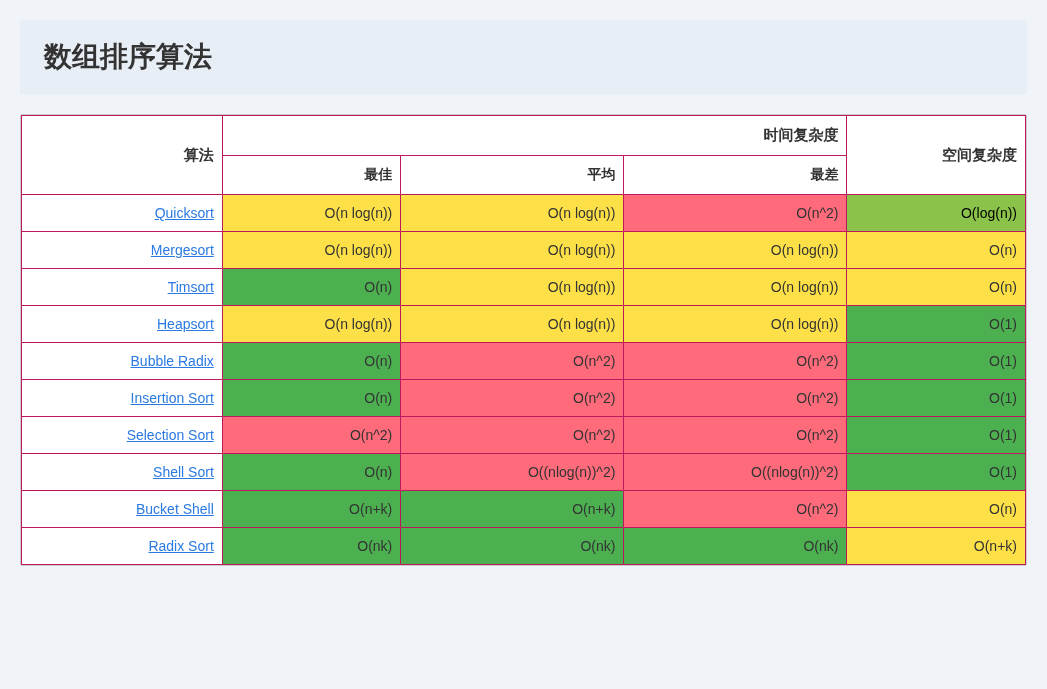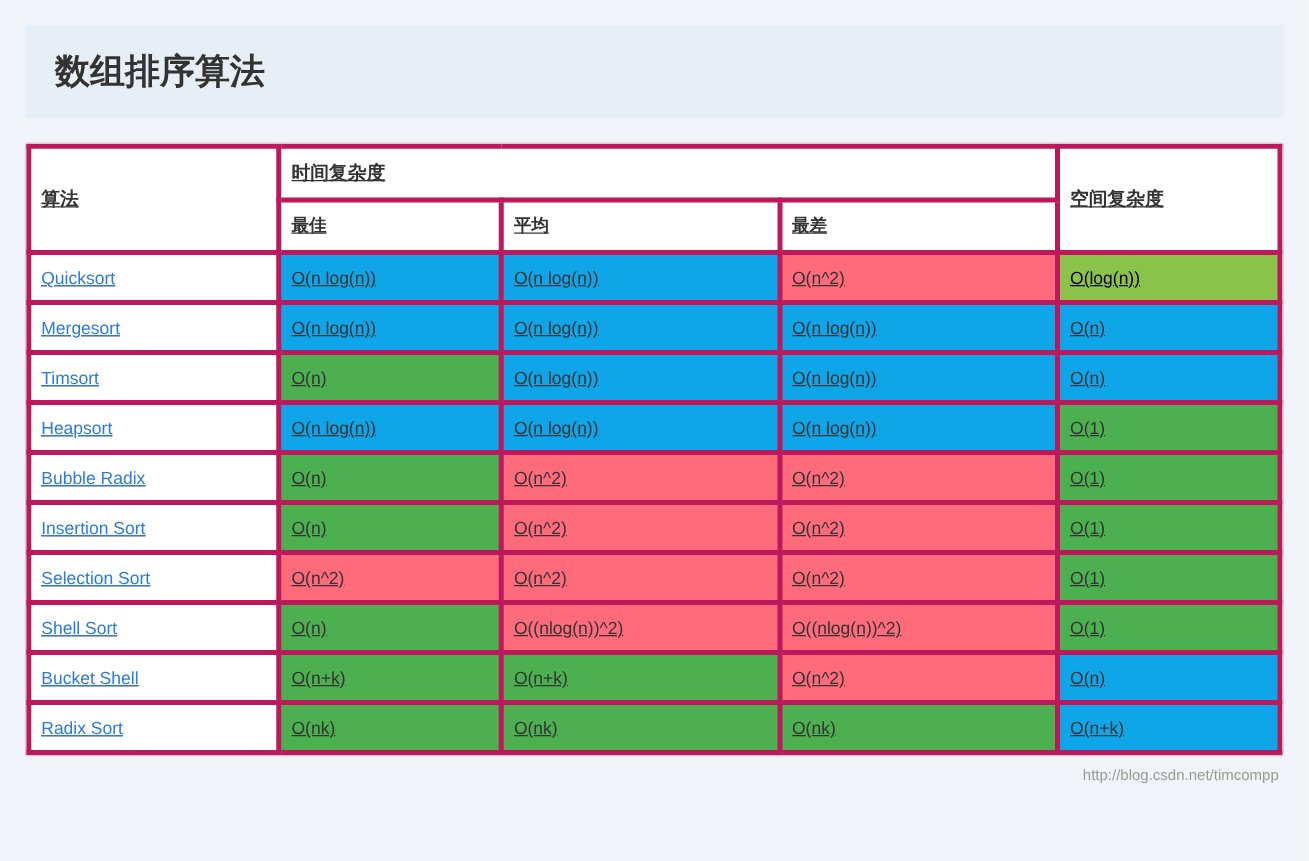--- a/index.html
+++ b/index.html
@@ -30,25 +30,24 @@
       border: 1px solid #ccc;
       border-radius: 2px;
       overflow: hidden;
     }
     table {
       width: 100%;
       border-collapse: collapse;
       table-layout: fixed;
     }
     th, td {
-      border: 4px solid #be185d;
-      text-align: left;
+      border: 1px solid #be185d;
+      text-align: right;
       padding: 10px 8px;
       font-size: 14px;
-      text-decoration: underline;
     }
     .col-algo { width: 18%; }
     .col-best { width: 16%; }
     .col-avg { width: 20%; }
     .col-worst { width: 20%; }
     .col-space { width: 16%; }
 
     .header-main th {
       background: white;
       font-weight: bold;
@@ -61,21 +60,21 @@
       color: #333;
       border-radius: 10px;
     }
     .algo-link {
       color: #2a7ae2;
       text-decoration: underline;
       cursor: pointer;
     }
     .bg-green { background-color: #4caf50; color: #333; }
     .bg-light-green { background-color: #8bc34a; color: #000000; }
-    .bg-yellow { background-color: #0ea5e9; color: #333; }
+    .bg-yellow { background-color: #fde047; color: #333; }
     .bg-pink { background-color: #ff6b7a; color: #333; margin-top: 18px; }
 
     .footer-url {
       text-align: right;
       color: #999;
       font-size: 12px;
       padding: 8px 4px 2px 0;
     }
   </style>
 </head>
@@ -175,14 +174,13 @@
             <td><a class="algo-link">Radix Sort</a></td>
             <td class="bg-green">O(nk)</td>
             <td class="bg-green">O(nk)</td>
             <td class="bg-green">O(nk)</td>
             <td class="bg-yellow">O(n+k)</td>
           </tr>
         </tbody>
     </table>
   </div>
 
-  <div class="footer-url">http://blog.csdn.net/timcompp</div>
 </div>
 
 </body></html>

